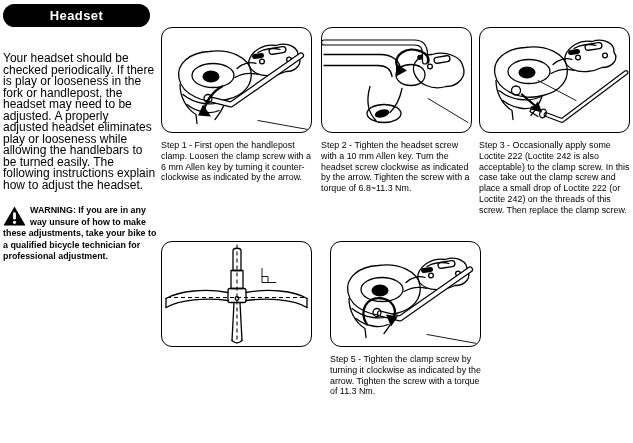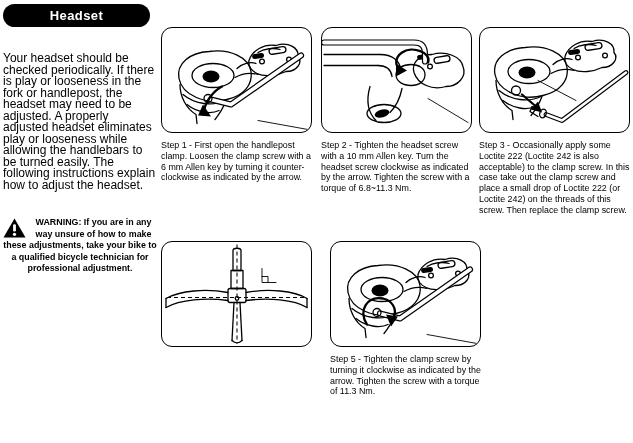--- a/index.html
+++ b/index.html
@@ -8,21 +8,21 @@
   .page {
     position:relative; width:633px; height:443px; background:#fff; overflow:hidden;
   }
   .left-col { position:absolute; left:3px; top:4px; width:154px; }
   .title-badge {
     width:147px; height:23px; background:#000; color:#fff;
     border-radius:11.5px; display:flex; align-items:center; justify-content:center;
     font-weight:bold; font-size:13px; letter-spacing:0.4px;
   }
   .intro { margin-top:26px; font-size:12px; line-height:11.5px; }
-  .warning { margin-top:26px; font-size:8.9px; line-height:11.5px; font-weight:bold;text-align:center; }
+  .warning { margin-top:14px; font-size:8.9px; line-height:11.5px; font-weight:bold; }
   .warn-icon { float:left; width:23px; height:20px; margin:1px 4px 0 0; }
   .step { position:absolute; width:153px; }
   .s1 { left:161px; top:27px; }
   .s2 { left:321px; top:27px; }
   .s3 { left:479px; top:27px; }
   .s4 { left:161px; top:241px; }
   .s5 { left:330px; top:241px; }
   .frame {
     width:151px; height:106px; border:1.7px solid #000; border-radius:11px;
     background:#fff; overflow:hidden;

